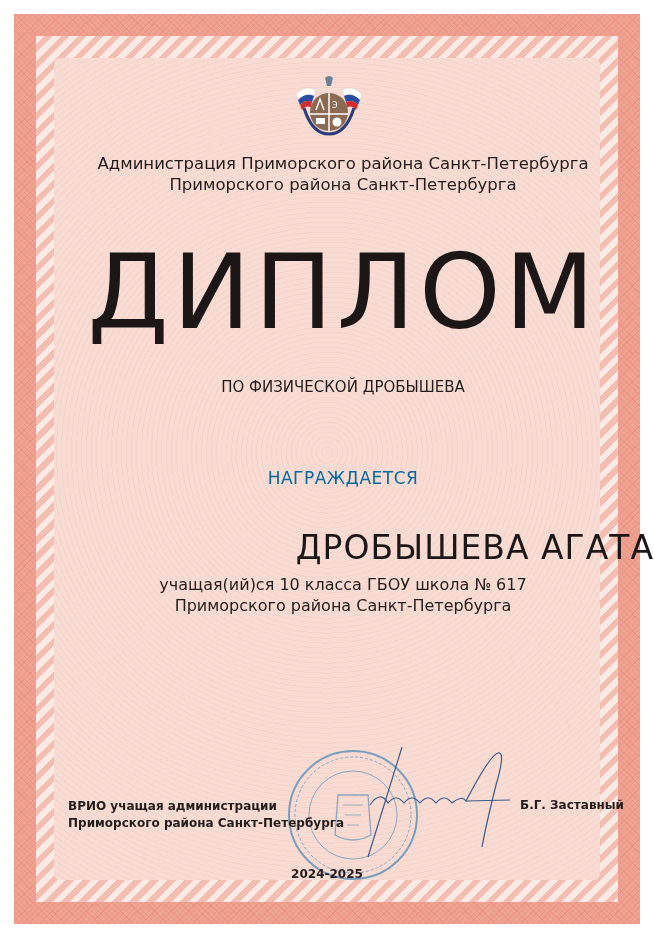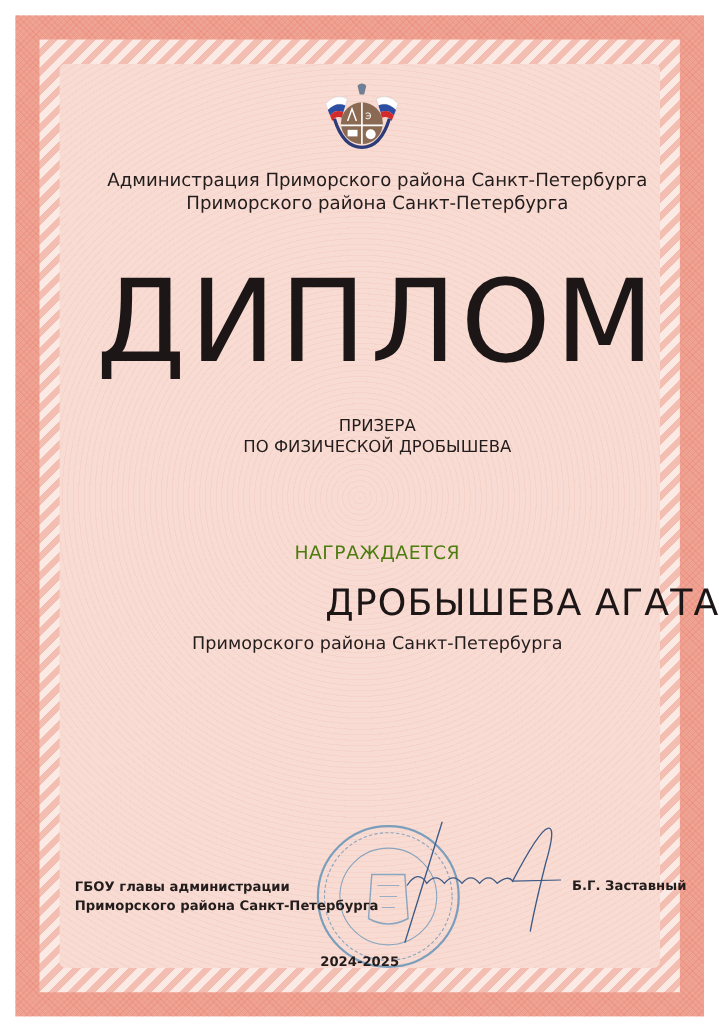--- a/index.html
+++ b/index.html
@@ -28,21 +28,21 @@
         #f8dcd3;
       border-radius: 6px;
     }
     .center { position: absolute; left: 0; right: 0; text-align: center; padding-left: 32px; }
 
     .logo { position: absolute; left: 292px; top: 72px; width: 74px; height: 66px; }
 
     .org { top: 153px; font-size: 16.5px; line-height: 21px; color: #231c1c; }
     .title { top: 236px; font-size: 104px; line-height: 112px; letter-spacing: 4px; color: #1c1616; font-weight: normal; }
     .sub { top: 378px; font-size: 15px; line-height: 19px; color: #231c1c; }
-    .awarded { top: 468px; font-size: 17px; color: #4d7c0f; letter-spacing: 0.5px; margin-top: 25px; }
+    .awarded { top: 468px; font-size: 17px; color: #0369a1; letter-spacing: 0.5px; }
     .name { top: 528px; font-size: 33px; line-height: 40px; color: #1c1616; letter-spacing: 1px; text-align: right; }
     .school { top: 574px; font-size: 16px; line-height: 21px; color: #231c1c; }
 
     .sig-left { position: absolute; left: 68px; top: 798px; font-size: 12px; line-height: 17px; font-weight: bold; color: #231c1c; }
     .sig-right { position: absolute; left: 520px; top: 798px; font-size: 12px; font-weight: bold; color: #231c1c; }
     .year { position: absolute; left: 0; right: 0; top: 867px; text-align: center; font-size: 12px; font-weight: bold; color: #231c1c; }
 
     .stamp { position: absolute; left: 283px; top: 745px; width: 140px; height: 140px; }
     .signature { position: absolute; left: 340px; top: 745px; width: 180px; height: 120px; }
   </style>
@@ -73,46 +73,46 @@
 </svg>
 
 <div class="center org">
   <div>Администрация Приморского района Санкт-Петербурга</div>
   <div>Приморского района Санкт-Петербурга</div>
 </div>
 
 <div class="center title">ДИПЛОМ</div>
 
 <div class="center sub">
-  <div>ПРИЗЕРА</div>
   <div>ПО ФИЗИЧЕСКОЙ ДРОБЫШЕВА</div>
 </div>
 
 <div class="center awarded">НАГРАЖДАЕТСЯ</div>
 
 <div class="center name">ДРОБЫШЕВА АГАТА</div>
 
 <div class="center school">
+  <div>учащая(ий)ся 10 класса ГБОУ школа № 617</div>
   <div>Приморского района Санкт-Петербурга</div>
 </div>
 
 <svg class="stamp" viewBox="0 0 140 140">
   <circle cx="70" cy="70" r="64" fill="none" stroke="#5b8fb8" stroke-width="2" opacity="0.8"></circle>
   <circle cx="70" cy="70" r="58" fill="none" stroke="#5b8fb8" stroke-width="1" opacity="0.7" stroke-dasharray="3 2"></circle>
   <circle cx="70" cy="70" r="44" fill="none" stroke="#5b8fb8" stroke-width="1" opacity="0.7"></circle>
   <path d="M55 50 L85 50 L88 90 Q70 100 52 90 Z" fill="none" stroke="#5b8fb8" stroke-width="1.3" opacity="0.7"></path>
   <path d="M60 60 L80 60 M62 70 L78 70 M64 80 L76 80" stroke="#5b8fb8" stroke-width="1" opacity="0.6"></path>
 </svg>
 
 <svg class="signature" viewBox="0 0 180 120">
   <path d="M62 2 L28 112" fill="none" stroke="#3d5a86" stroke-width="1.2"></path>
   <path d="M30 60 Q40 45 48 58 Q56 48 64 58 Q72 48 80 58 Q88 48 96 58 Q104 48 112 58 Q122 50 126 56 Q150 10 158 8 Q166 6 156 40 Q146 80 142 102" fill="none" stroke="#3d5a86" stroke-width="1.2"></path>
   <path d="M126 56 L170 55" fill="none" stroke="#3d5a86" stroke-width="1"></path>
 </svg>
 
 <div class="sig-left">
-  <div>ГБОУ главы администрации</div>
+  <div>ВРИО учащая администрации</div>
   <div>Приморского района Санкт-Петербурга</div>
 </div>
 
 <div class="sig-right">Б.Г. Заставный</div>
 
 <div class="year">2024-2025</div>
 
 </body></html>

